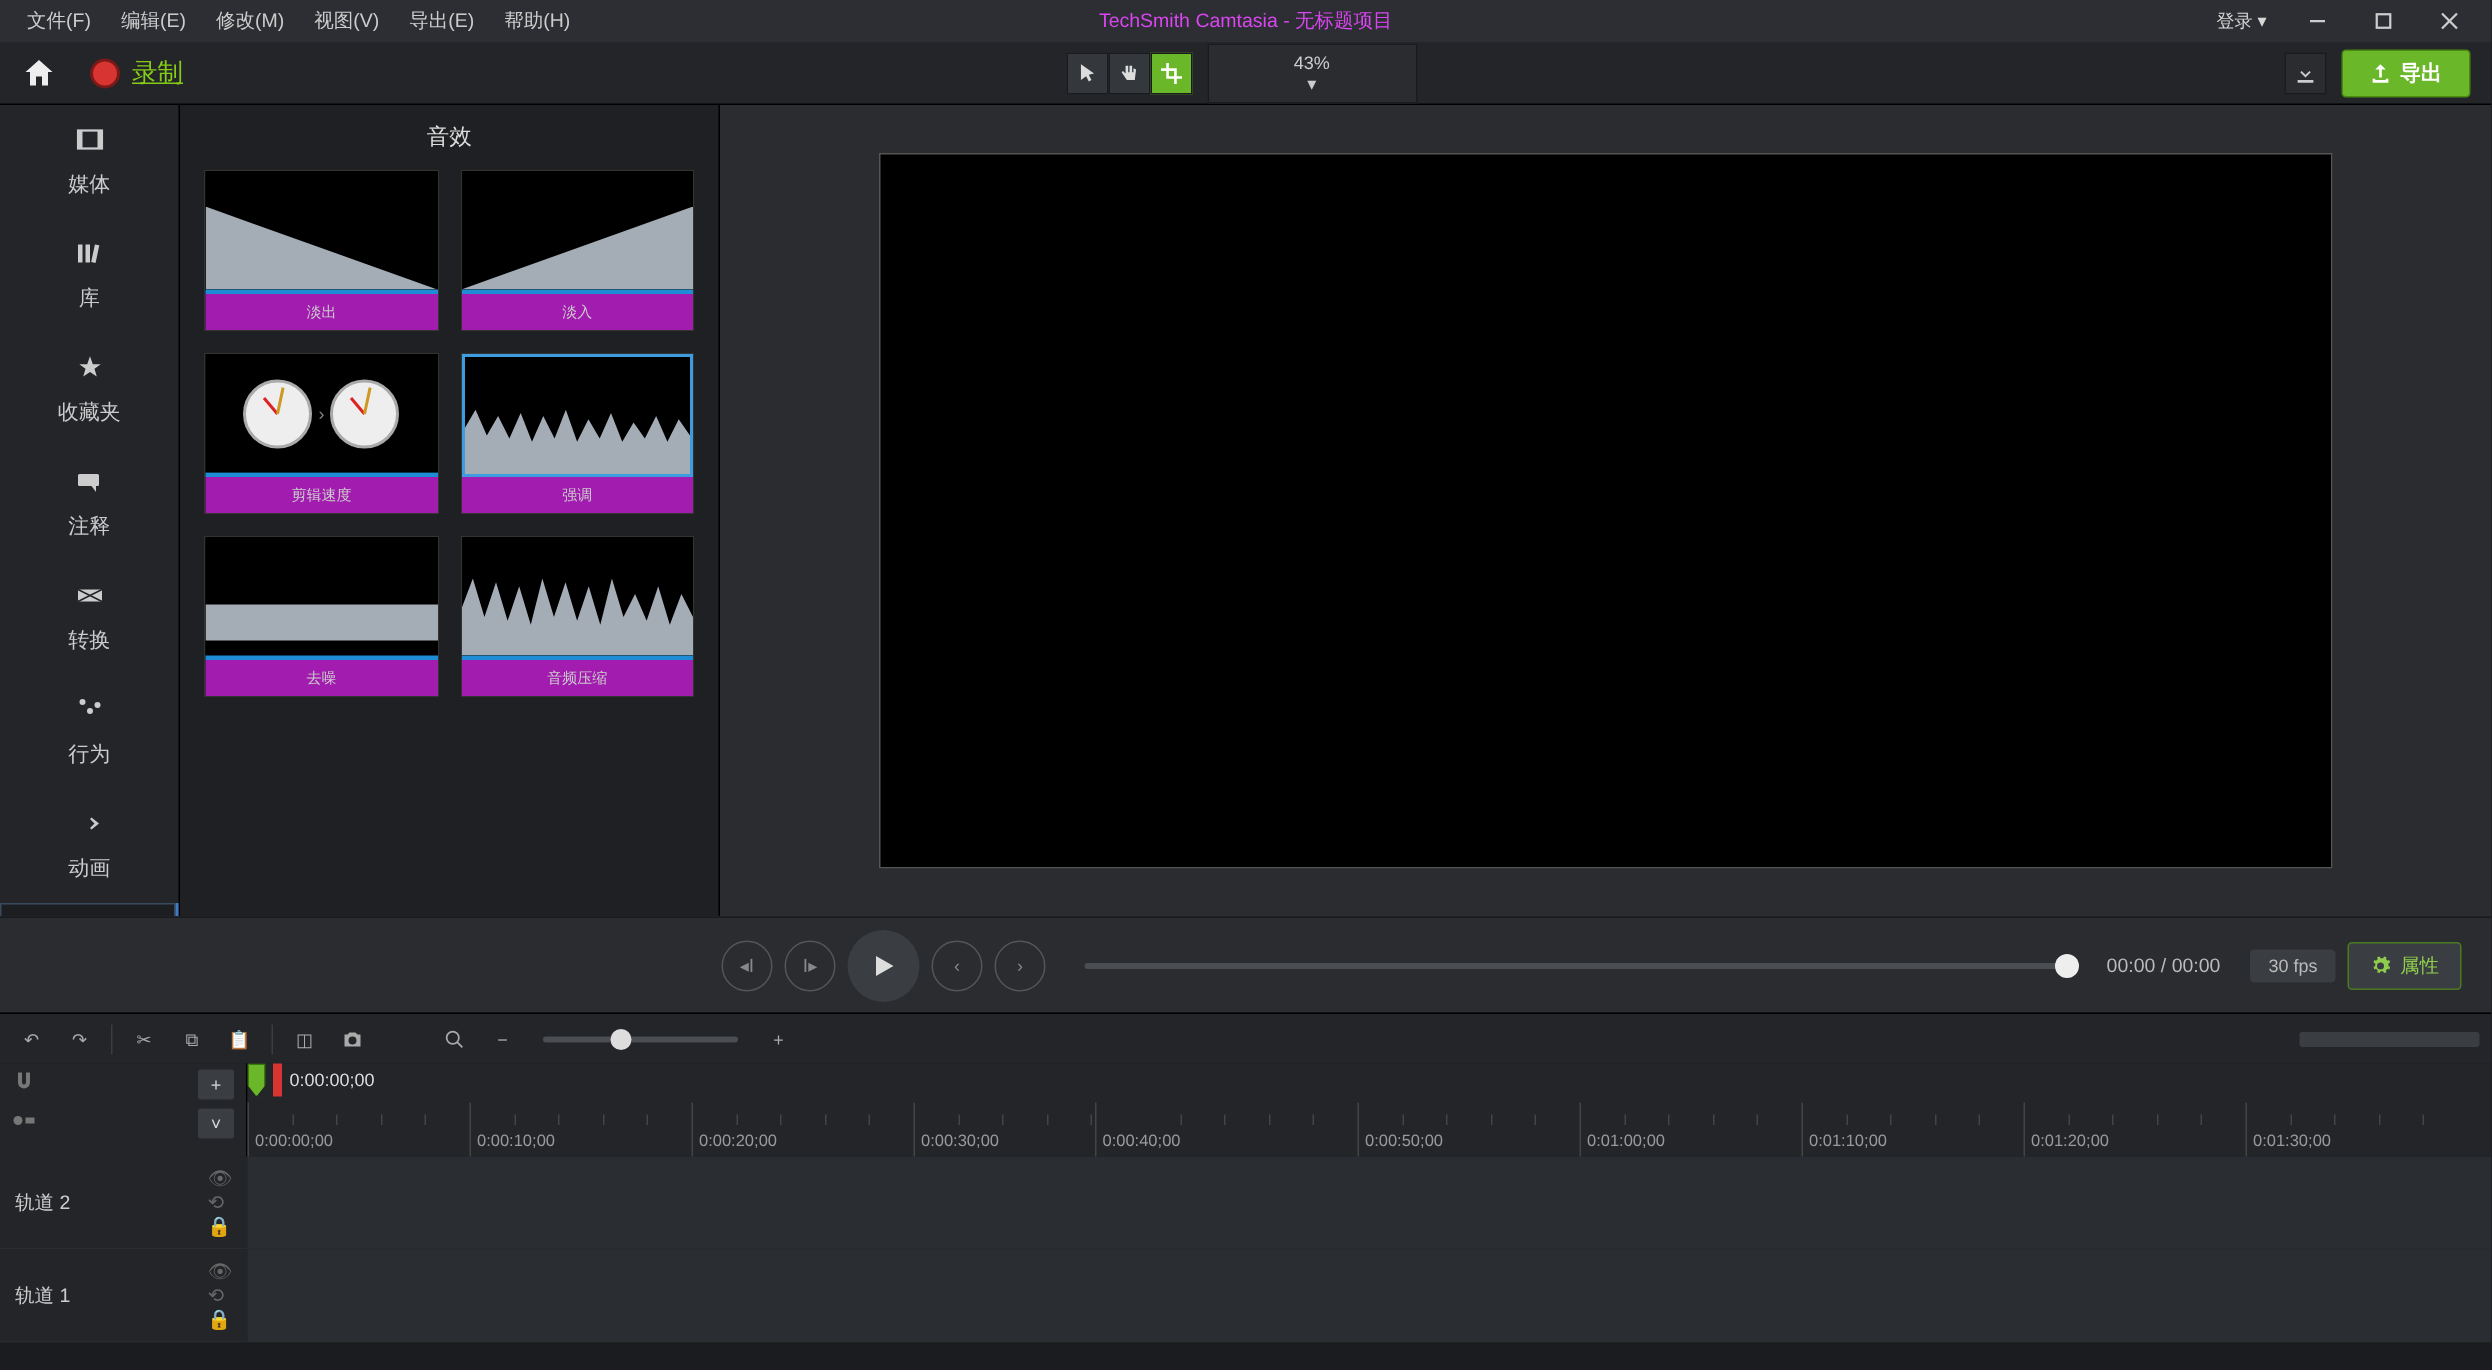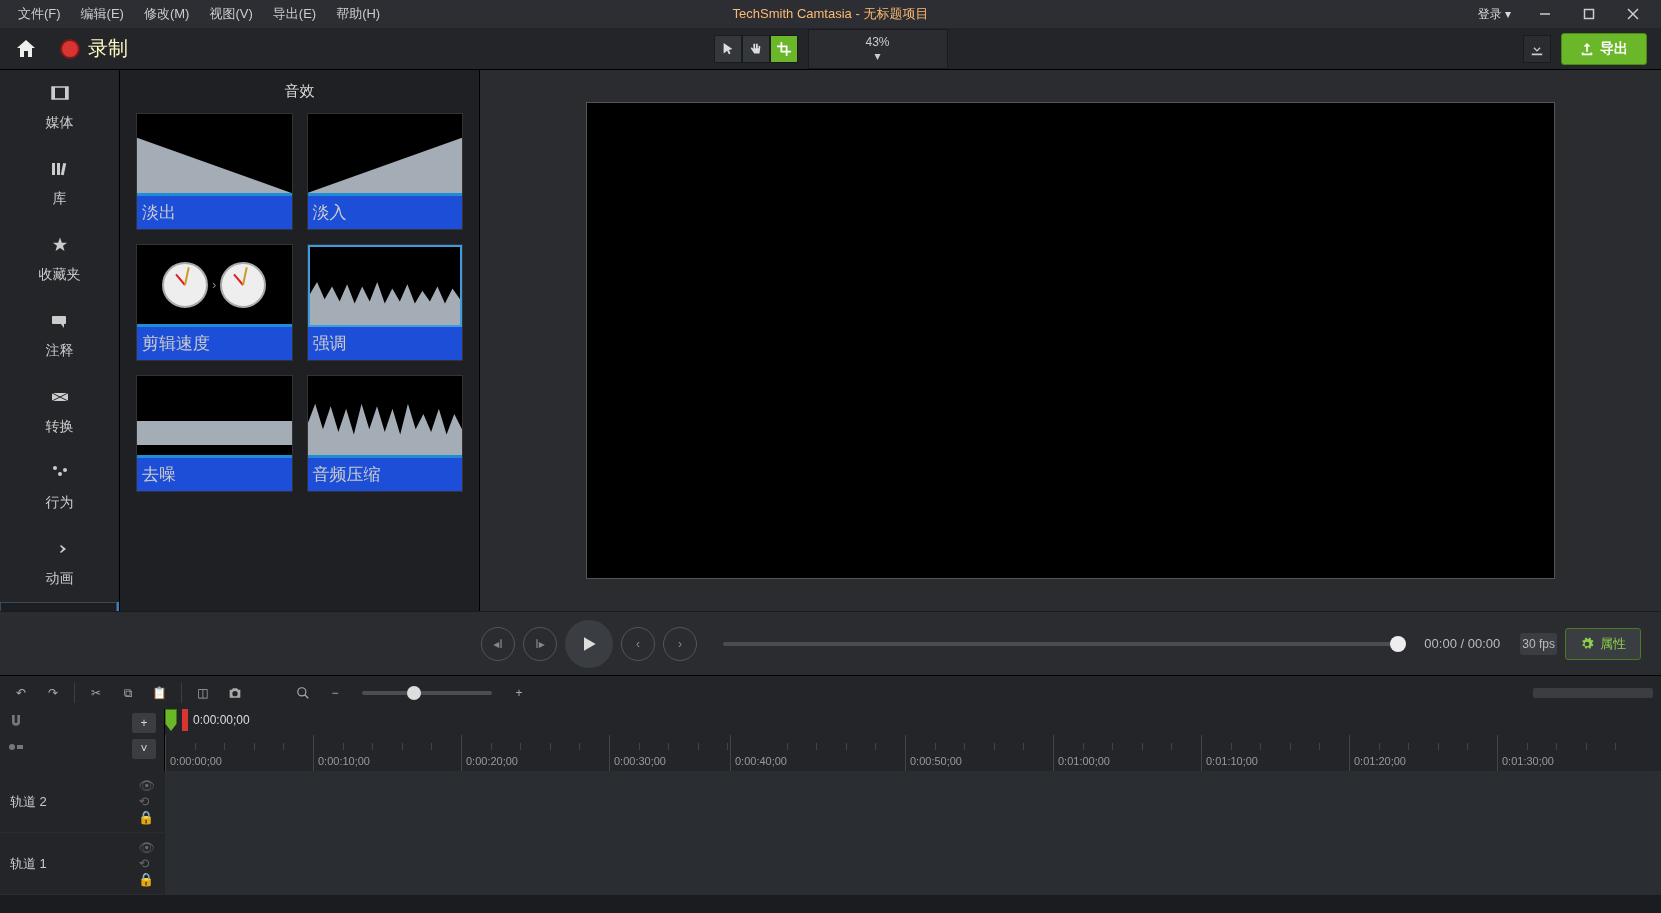--- a/index.html
+++ b/index.html
@@ -1,31 +1,31 @@
 <!DOCTYPE html>
 <html><head>
 <meta charset="utf-8">
 <style>
 * { margin: 0; padding: 0; box-sizing: border-box; font-family: "Microsoft YaHei", Arial, sans-serif; }
 body { background: #1f2124; color: #d8d8d8; font-size: 12px; width: 1661px; height: 913px; overflow: hidden; display: flex; flex-direction: column; }
 
 
 .menubar { height: 28px; background: #2c2e33; display: flex; align-items: center; padding: 0 8px; position: relative; }
 .menubar .menu-item { padding: 4px 10px; cursor: pointer; font-size: 13px; color: #ccc; }
-.menubar .title { position: absolute; left: 50%; transform: translateX(-50%); font-size: 13px; color: #fdba74; text-align: center; }
+.menubar .title { position: absolute; left: 50%; transform: translateX(-50%); font-size: 13px; color: #d946ef; text-align: center; }
 .menubar .right { margin-left: auto; display: flex; align-items: center; gap: 4px; }
 .menubar .right .win-btn { width: 40px; height: 28px; display: flex; align-items: center; justify-content: center; cursor: pointer; }
 .menubar .right .login { padding: 4px 10px; cursor: pointer; }
 
 
 .toolbar { height: 42px; background: #232529; display: flex; align-items: center; padding: 0 14px; gap: 12px; border-bottom: 1px solid #000; }
 .toolbar .home-icon { cursor: pointer; }
 .toolbar .record { display: flex; align-items: center; gap: 8px; cursor: pointer; padding: 4px 10px; border-radius: 3px; }
 .toolbar .record .dot { width: 20px; height: 20px; border-radius: 50%; background: #d83432; border: 2px solid #7a1a18; }
-.toolbar .record span { font-size: 20px; color: #fef9c3; }
+.toolbar .record span { font-size: 17px; color: #84cc16; text-decoration: underline; }
 .toolbar .center-controls { margin-left: auto; display: flex; align-items: center; gap: 10px; }
 .tool-btn { width: 28px; height: 28px; background: #34373c; border: 1px solid #1a1b1e; display: flex; align-items: center; justify-content: center; cursor: pointer; }
 .tool-btn.active { background: #6ab72a; }
 .zoom-select { background: #2a2c30; border: 1px solid #1a1b1e; color: #ccc; padding: 5px 10px; width: 140px; display: flex; justify-content: space-between; align-items: center; cursor: pointer; flex-direction: column; }
 .toolbar .right-controls { margin-left: auto; display: flex; align-items: center; gap: 10px; }
 .dl-btn { width: 28px; height: 28px; background: #2a2c30; border: 1px solid #1a1b1e; display: flex; align-items: center; justify-content: center; cursor: pointer; }
 .export-btn { background: #6ab72a; color: #fff; padding: 6px 18px; border-radius: 3px; display: flex; align-items: center; gap: 6px; cursor: pointer; font-size: 14px; font-weight: bold; border: 1px solid #4a8a10; }
 
 
 .main { flex: 1; display: flex; overflow: hidden; }
@@ -36,21 +36,21 @@
 .side-tab.active { background: #1c1e21; border-right: 2px solid #3d7abf; box-shadow: inset 0 0 0 1px #3a4a5e; }
 .side-tab.more { margin-top: auto; justify-content: center; padding: 8px; background: #2a2c30; }
 
 
 .effects-panel { width: 360px; background: #1e2023; border-right: 1px solid #000; overflow-y: auto; }
 .effects-panel .heading { text-align: center; padding: 12px; font-size: 15px; color: #ddd; }
 .effects-grid { display: grid; grid-template-columns: 1fr 1fr; gap: 14px; padding: 0 16px 16px; }
 .effect-item { background: #000; border: 1px solid #333; cursor: pointer; }
 .effect-item.selected .thumb { border: 2px solid #3d9cdf; }
 .effect-item .thumb { height: 82px; background: #000; position: relative; overflow: hidden; border-bottom: 3px solid #1e8dd6; }
-.effect-item .label { text-align: left; padding: 5px; font-size: 17px; color: #ccc; background: #1d4ed8; }
+.effect-item .label { text-align: center; padding: 5px; font-size: 10px; color: #ccc; background: #a21caf; }
 
 
 .wave-fadeout::before, .wave-fadein::before, .wave-noise::before, .wave-comp::before, .wave-emp::before {
   content:""; position:absolute; left:0; bottom:0; right:0; background:#a4acb5;
 }
 .wave-fadeout::before { height: 70%; clip-path: polygon(0 0, 100% 100%, 0 100%); }
 .wave-fadein::before  { height: 70%; clip-path: polygon(100% 0, 100% 100%, 0 100%); }
 .wave-noise::before   { height: 30%; bottom: 10px; }
 .wave-comp::before    { height: 65%; clip-path: polygon(0 40%, 5% 0, 10% 50%, 15% 5%, 20% 55%, 25% 10%, 30% 60%, 35% 0, 40% 50%, 45% 5%, 50% 55%, 55% 10%, 60% 60%, 65% 0, 70% 50%, 75% 20%, 80% 55%, 85% 10%, 90% 60%, 95% 20%, 100% 50%, 100% 100%, 0 100%); }
 .wave-emp::before     { height: 55%; clip-path: polygon(0 30%,5% 0,10% 40%,15% 10%,20% 45%,25% 5%,30% 50%,35% 10%,40% 45%,45% 0,50% 50%,55% 15%,60% 45%,65% 5%,70% 50%,75% 20%,80% 45%,85% 10%,90% 50%,95% 15%,100% 40%,100% 100%,0 100%); }
@@ -64,21 +64,21 @@
 .canvas-wrap { flex: 1; display: flex; align-items: center; justify-content: center; background: #2a2c30; }
 .canvas { width: 82%; height: 88%; background: #000; border: 1px solid #555; }
 
 
 .playback { height: 64px; background: #2a2c30; display: flex; align-items: center; padding: 0 20px; gap: 8px; border-top: 1px solid #1a1b1e; }
 .pb-btn { width: 34px; height: 34px; border-radius: 50%; background: transparent; border: 1px solid #555; display:flex; align-items:center; justify-content:center; cursor:pointer; color:#888; }
 .pb-btn.play { width: 48px; height: 48px; background: #3a3d42; border:none; }
 .pb-scrub { flex: 1; margin: 0 18px; height: 4px; background: #4a4d52; position: relative; border-radius: 2px; }
 .pb-scrub .handle { position: absolute; right: 0; top: 50%; transform: translate(50%, -50%); width: 16px; height: 16px; border-radius: 50%; background: #eee; }
 .pb-time { color: #bbb; font-size: 13px; }
-.pb-fps { margin-left: 12px; padding: 4px 2px; background: #3a3d42; border-radius: 3px; font-size: 12px; color:#bbb; cursor:pointer;}
+.pb-fps { margin-left: 12px; padding: 4px 12px; background: #3a3d42; border-radius: 3px; font-size: 12px; color:#bbb; cursor:pointer;}
 .props-btn { margin-left: auto; background: #3a3d42; border:1px solid #4a7a22; color: #8fce4c; padding: 6px 14px; border-radius: 3px; display: flex; align-items: center; gap: 6px; cursor: pointer; font-size: 13px; }
 
 
 .tl-toolbar { height: 34px; background: #232529; border-top: 1px solid #000; display: flex; align-items: center; padding: 0 8px; gap: 6px; }
 .tl-btn { width: 26px; height: 26px; display: flex; align-items: center; justify-content: center; cursor: pointer; color: #aaa; border-radius:2px; }
 .tl-divider { width: 1px; height: 20px; background: #3a3d42; margin: 0 2px; }
 .tl-zoom-slider { width: 130px; height: 4px; background: #4a4d52; margin: 0 8px; position: relative; border-radius:2px; }
 .tl-zoom-slider .handle { position:absolute; left:40%; top:50%; transform:translate(-50%,-50%); width:14px; height:14px; border-radius:50%; background:#ddd; }
 .tl-toolbar .tl-right-zoom { margin-left:auto; width:120px; height:10px; background:#3a3d42; border-radius:2px; }
 

